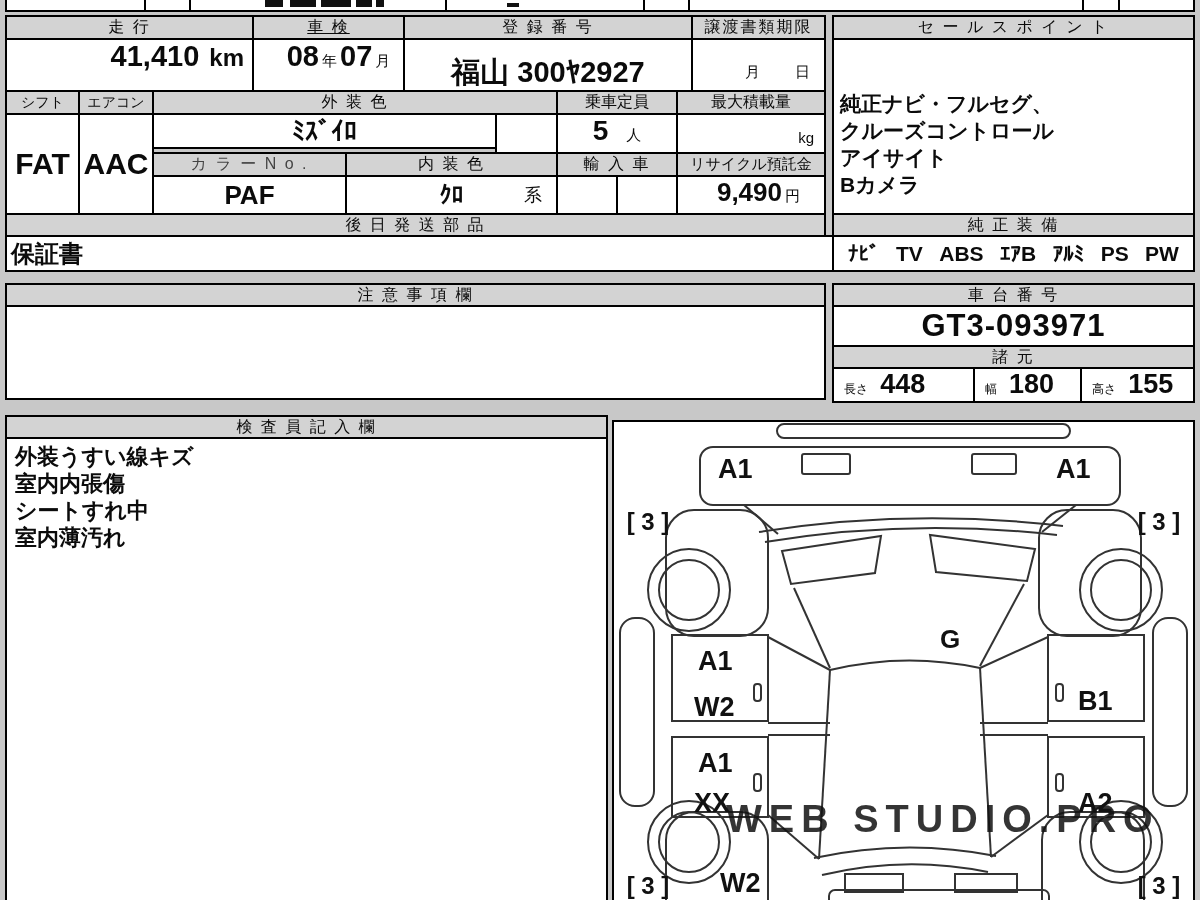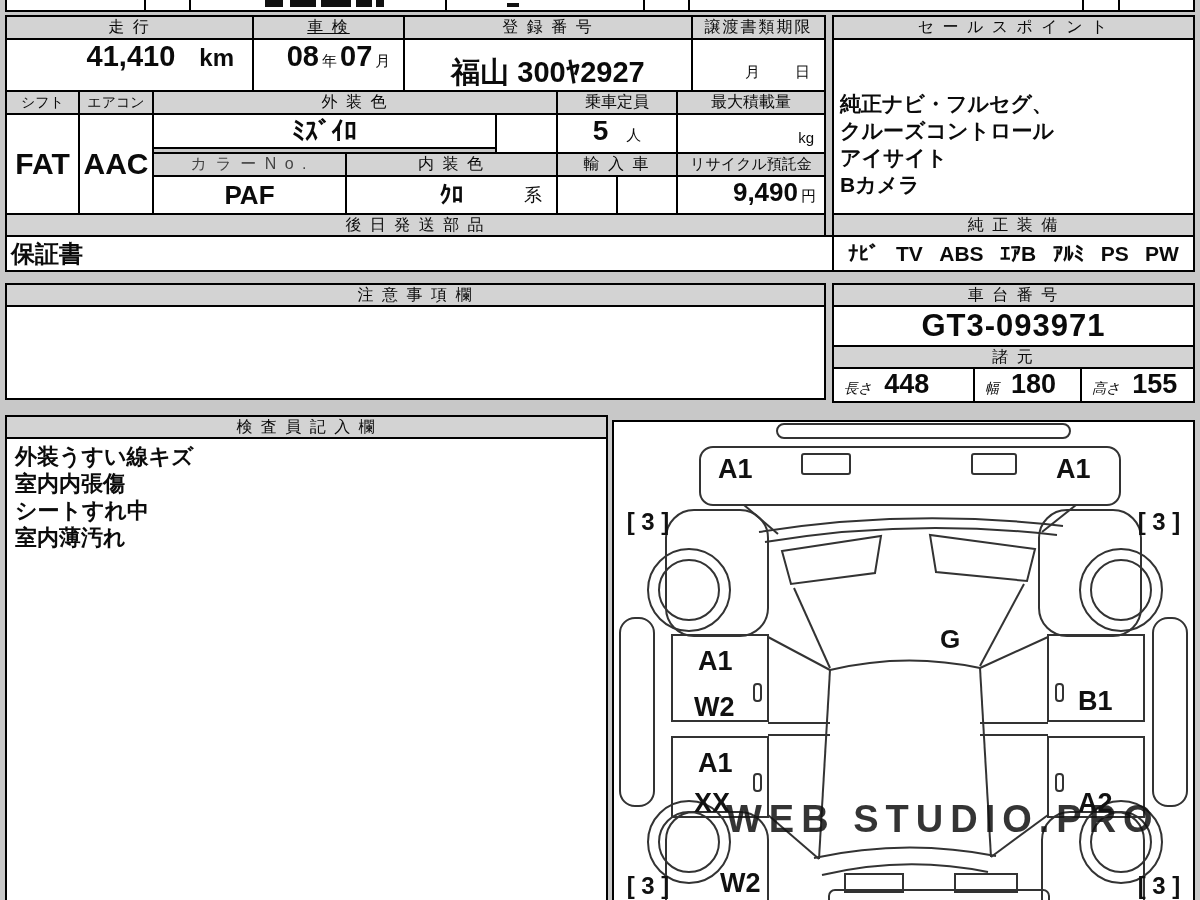--- a/index.html
+++ b/index.html
@@ -18,21 +18,21 @@
   .right{ justify-content:flex-end; }
   .left { justify-content:flex-start; }
   .baseline { align-items:baseline; }
   .frag { position:absolute; background:#111; }
   .vline { position:absolute; top:0; bottom:0; width:2px; background:#000; }
   .lines { padding:50px 6px 0 6px; font-weight:bold; font-size:21px; line-height:27px; }
   .lines2{ padding:4px 8px 0 8px; font-weight:bold; font-size:22px; line-height:27px; }
   .equip { display:flex; align-items:center; justify-content:space-between;
            padding:0 14px; font-weight:bold; font-size:21px; }
   .dim   { display:flex; align-items:baseline; justify-content:flex-start; gap:12px; padding-left:10px; }
-  .dim .lbl { font-size:14px;font-style:italic; }
+  .dim .lbl { font-size:12px; }
   .dim .val { font-size:27px; font-weight:bold; }
   svg text { font-family:"Liberation Sans","DejaVu Sans",sans-serif; font-weight:bold; fill:#111; }
 </style>
 </head>
 <body>
 
 <div id="sheet">
 
   <div class="c" style="left:5px; top:-4px; width:1190px; height:16px; border-top:none;">
     <div class="vline" style="left:137px;"></div>
@@ -48,21 +48,21 @@
     <div class="frag" style="left:349px; top:2px; width:16px; height:9px;"></div>
     <div class="frag" style="left:369px; top:4px; width:8px; height:7px;"></div>
     <div class="frag" style="left:500px; top:7px; width:12px; height:4px;"></div>
   </div>
 
   <div class="c hd" style="left:5px; top:15px; width:249px; height:25px;">走 行</div>
   <div class="c hd" style="left:252px; top:15px; width:153px; height:25px;text-decoration:underline;">車 検</div>
   <div class="c hd" style="left:403px; top:15px; width:290px; height:25px;">登 録 番 号</div>
   <div class="c hd" style="left:691px; top:15px; width:135px; height:25px;">譲渡書類期限</div>
 
-  <div class="c vcell right baseline" style="left:5px; top:38px; width:249px; height:54px; padding-right:18px; gap:24px;">
+  <div class="c vcell right baseline" style="left:5px; top:38px; width:249px; height:54px; padding-right:8px; gap:10px;">
     <span class="big">41,410</span>
     <span style="font-size:24px; font-weight:bold;">km</span>
   </div>
   <div class="c vcell baseline" style="left:252px; top:38px; width:153px; height:54px; gap:3px;padding-left:20px;">
     <span class="big">08</span>
     <span class="small">年</span>
     <span class="big">07</span>
     <span class="small">月</span>
   </div>
   <div class="c vcell big" style="left:403px; top:38px; width:290px; height:70px;">福山 300ﾔ2927</div>
@@ -95,21 +95,21 @@
   <div class="c hd" style="left:556px; top:152px; width:122px; height:25px;">輸 入 車</div>
   <div class="c hd" style="left:676px; top:152px; width:150px; height:25px; letter-spacing:0; font-size:15px;">リサイクル預託金</div>
 
   <div class="c vcell mid" style="left:152px; top:175px; width:195px; height:40px;">PAF</div>
   <div class="c vcell" style="left:345px; top:175px; width:213px; height:40px;">
     <span style="font-size:24px; font-weight:bold;">ｸﾛ</span>
     <span style="position:absolute; right:14px; font-size:18px;">系</span>
   </div>
   <div class="c" style="left:556px; top:175px; width:62px; height:40px;"></div>
   <div class="c" style="left:616px; top:175px; width:62px; height:40px;"></div>
-  <div class="c vcell right baseline" style="left:676px; top:175px; width:150px; height:40px; padding-right:8px; gap:3px;">
+  <div class="c vcell right baseline" style="left:676px; top:175px; width:150px; height:40px; padding-right:24px; gap:3px;">
     <span class="mid">9,490</span>
     <span class="small">円</span>
   </div>
 
   <div class="c hd" style="left:5px; top:213px; width:821px; height:24px;">後 日 発 送 部 品</div>
   <div class="c vcell left" style="left:5px; top:235px; width:943px; height:37px; font-size:24px; font-weight:bold; padding-left:4px;">保証書</div>
 
   <div class="c hd" style="left:832px; top:15px; width:363px; height:25px;">セ ー ル ス ポ イ ン ト</div>
   <div class="c lines" style="left:832px; top:38px; width:363px; height:177px;">
       <div>純正ナビ・フルセグ、</div>

